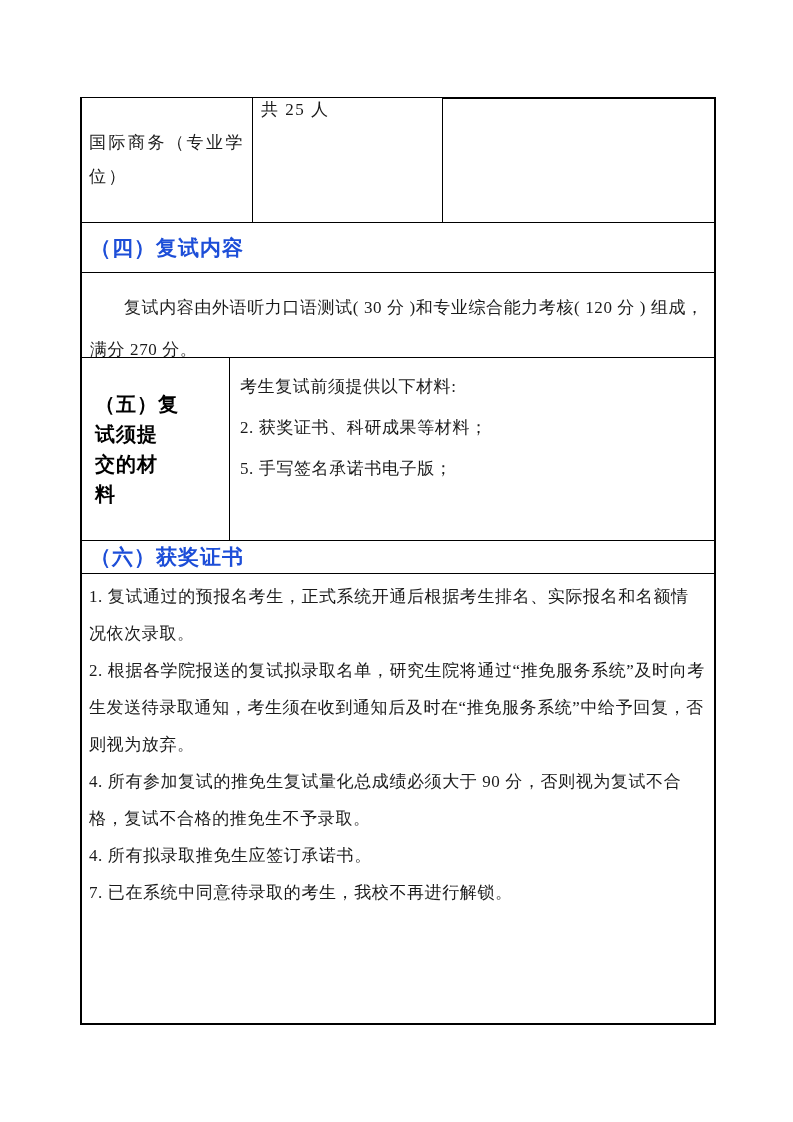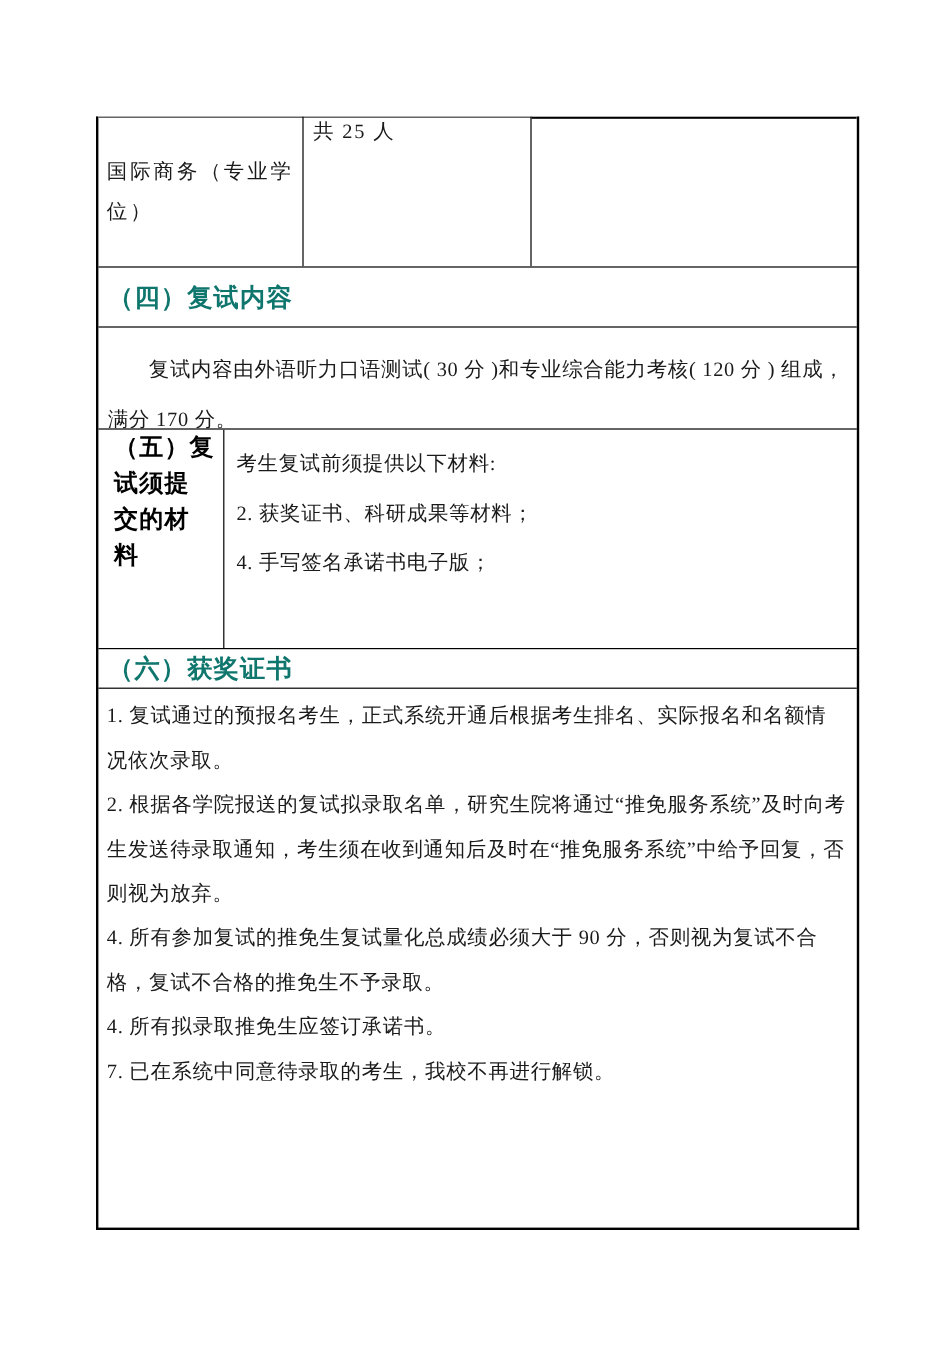--- a/index.html
+++ b/index.html
@@ -49,39 +49,39 @@
   .cell-remark { flex: 1; border-top: 2px solid #000; }
 
   
   .row-header {
     display: flex; align-items: center;
     padding-left: 8px;
     font-family: "Liberation Sans", sans-serif;
     font-weight: bold;
     font-size: 21px;
     letter-spacing: 1px;
-    color: #0f766e;
+    color: #1d4ed8;
   }
   .row-h4 { height: 50px; }
   .row-h6 { height: 33px; }
 
   
   .row-b4 {
     height: 85px;
     padding: 14px 8px 0 8px;
     font-size: 17px; letter-spacing: 0.6px; line-height: 42px;
   }
   .row-b4 p { text-indent: 2em; }
 
   
   .row-5 { display: flex; height: 183px; }
   .cell-s5-head {
-    width: 105px;
+    width: 148px;
     border-right: 1px solid #000;
-    display: flex; align-items: flex-start;
+    display: flex; align-items: center;
     padding-left: 13px;
     font-family: "Liberation Sans", sans-serif;
     font-weight: bold;
     font-size: 20px;
     line-height: 30px;
     letter-spacing: 1px;
     color: #000;
     white-space: pre-line;
   }
   .cell-s5-body {
@@ -113,34 +113,34 @@
         <span>共 25 人</span>
       </div>
       <div class="cell cell-remark"></div>
     </div>
 
     <div class="row row-header row-h4">
       <span>（四）复试内容</span>
     </div>
 
     <div class="row row-b4">
-      <p>复试内容由外语听力口语测试( 30 分 )和专业综合能力考核( 120 分 ) 组成，满分 170 分。</p>
+      <p>复试内容由外语听力口语测试( 30 分 )和专业综合能力考核( 120 分 ) 组成，满分 270 分。</p>
     </div>
 
     <div class="row row-5">
       <div class="cell-s5-head">
         <span>（五）复
 试须提
 交的材
 料</span>
       </div>
       <div class="cell-s5-body">
         <p>考生复试前须提供以下材料:</p>
         <p>2. 获奖证书、科研成果等材料；</p>
-        <p>4. 手写签名承诺书电子版；</p>
+        <p>5. 手写签名承诺书电子版；</p>
       </div>
     </div>
 
     <div class="row row-header row-h6">
       <span>（六）获奖证书</span>
     </div>
 
     <div class="row row-b6">
       <p>1. 复试通过的预报名考生，正式系统开通后根据考生排名、实际报名和名额情况依次录取。</p>
       <p>2. 根据各学院报送的复试拟录取名单，研究生院将通过“推免服务系统”及时向考生发送待录取通知，考生须在收到通知后及时在“推免服务系统”中给予回复，否则视为放弃。</p>

